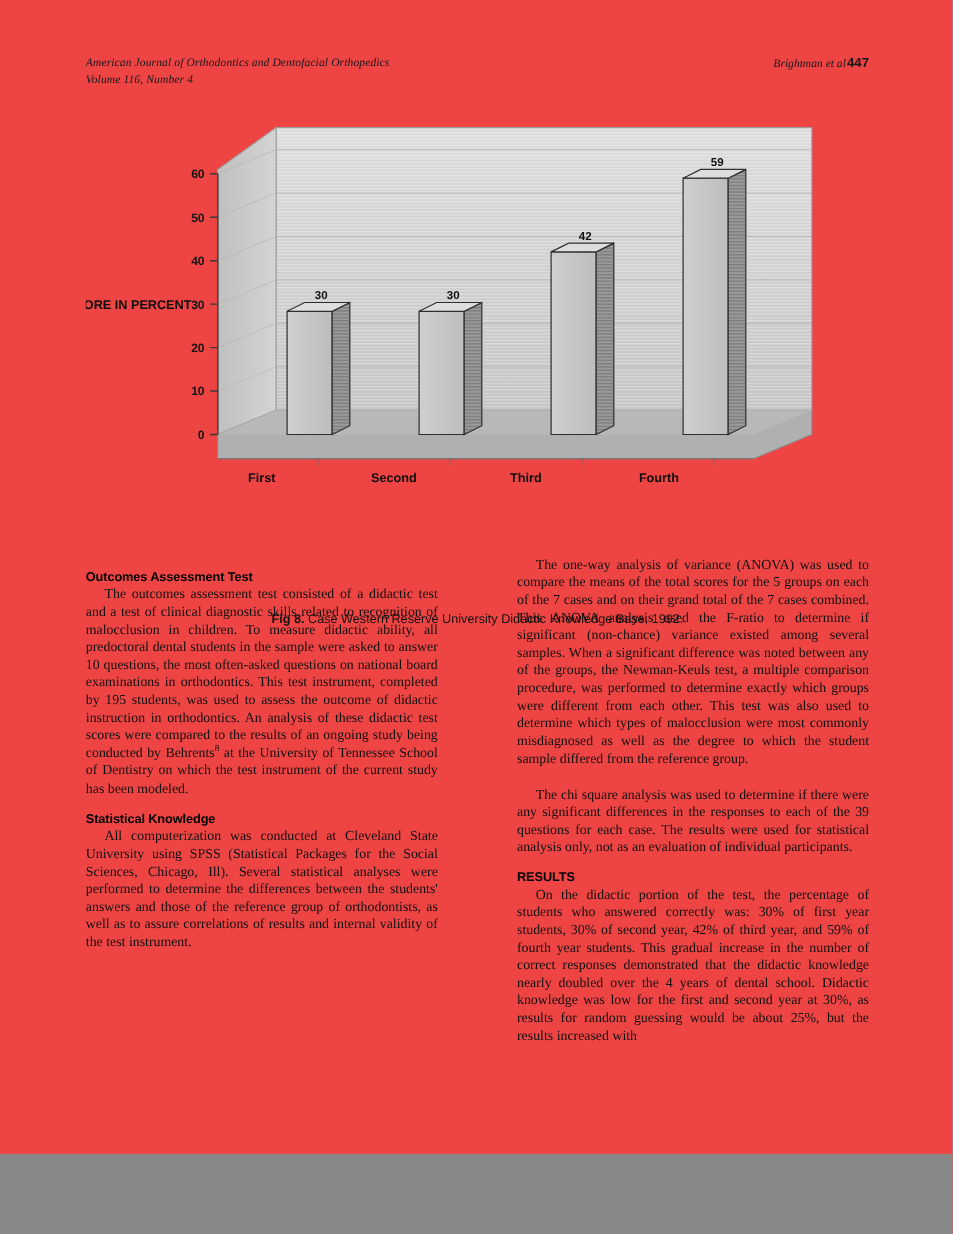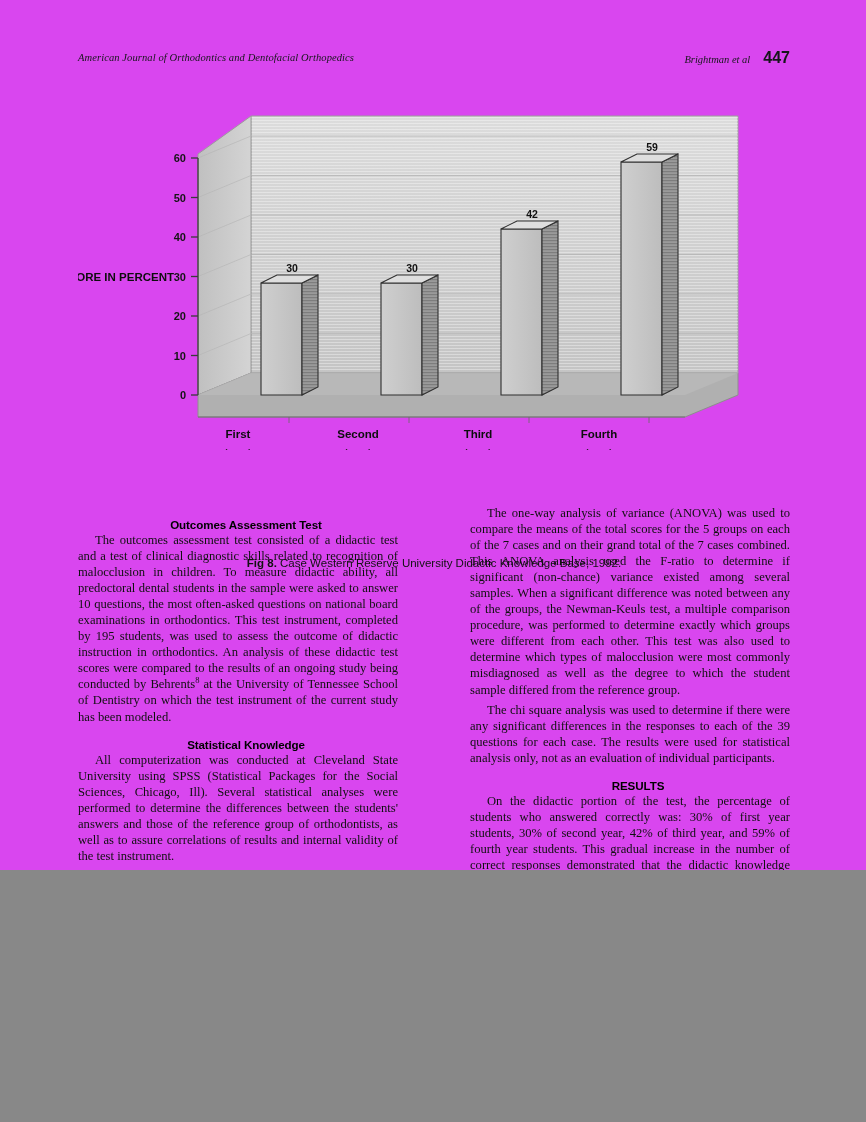--- a/index.html
+++ b/index.html
@@ -3,22 +3,22 @@
 <meta charset="utf-8">
 <style>
   html, body {
     margin: 0;
     padding: 0;
     background: #888;
   }
   .page {
     position: relative;
     width: 866px;
-    height: 870px;
-    background: #d946ef;
+    height: 1049px;
+    background: #ef4444;
     margin: 0 auto;
     overflow: hidden;
     font-family: "Liberation Serif", serif;
     color: #000;
   }
 
   
   .running-head {
     position: absolute;
     left: 78px;
@@ -49,23 +49,23 @@
     color: #16161a;
   }
   .rh-right .journal-authors {
     font-family: "Liberation Serif", serif;
     font-style: italic;
     text-align: right;
   }
   .rh-right .page-number {
     font-family: "Liberation Sans", sans-serif;
     font-weight: bold;
-    font-size: 16px;
+    font-size: 12px;
     font-style: normal;
-    margin-left: 13px;
+    margin-left: 1px;
   }
 
   
   .figure-block {
     position: absolute;
     left: 78px;
     top: 105px;
     width: 712px;
   }
   .chart-wrap {
@@ -110,48 +110,48 @@
     font-family: "Liberation Serif", serif;
     font-size: 12.6px;
     line-height: 16.05px;
     text-align: justify;
     text-indent: 0;
     color: #101010;
     -webkit-hyphens: none;
     hyphens: none;
   }
   p.body.indent { text-indent: 17px; }
-  p.body + p.body { margin-top: 4px; }
+  p.body + p.body { margin-top: 16px; }
 
   h3.subhead {
-    margin: 13px 0 1px 16px;
+    margin: 13px 0 1px 0;
     font-family: "Liberation Sans", sans-serif;
     font-size: 11.6px;
     font-weight: bold;
     letter-spacing: -0.1px;
     color: #000;
-    text-align: center;
   }
   h3.subhead.caps {
     text-transform: none;
   }
   sup.ref {
     font-size: 8.5px;
     vertical-align: super;
     line-height: 0;
   }
 </style>
 </head>
 <body>
 
 <div class="page">
 
   <div class="running-head">
     <div class="rh-left">
       <span>American Journal of Orthodontics and Dentofacial Orthopedics</span>
+      <span class="line2">Volume 116, Number 4</span>
     </div>
     <div class="rh-right">
       <span class="journal-authors">Brightman et al</span><span class="page-number">447</span>
     </div>
   </div>
 
   <div class="figure-block">
 
     <div class="chart-wrap">
       <svg class="chart-svg" width="712" height="345" viewBox="0 0 712 345">

